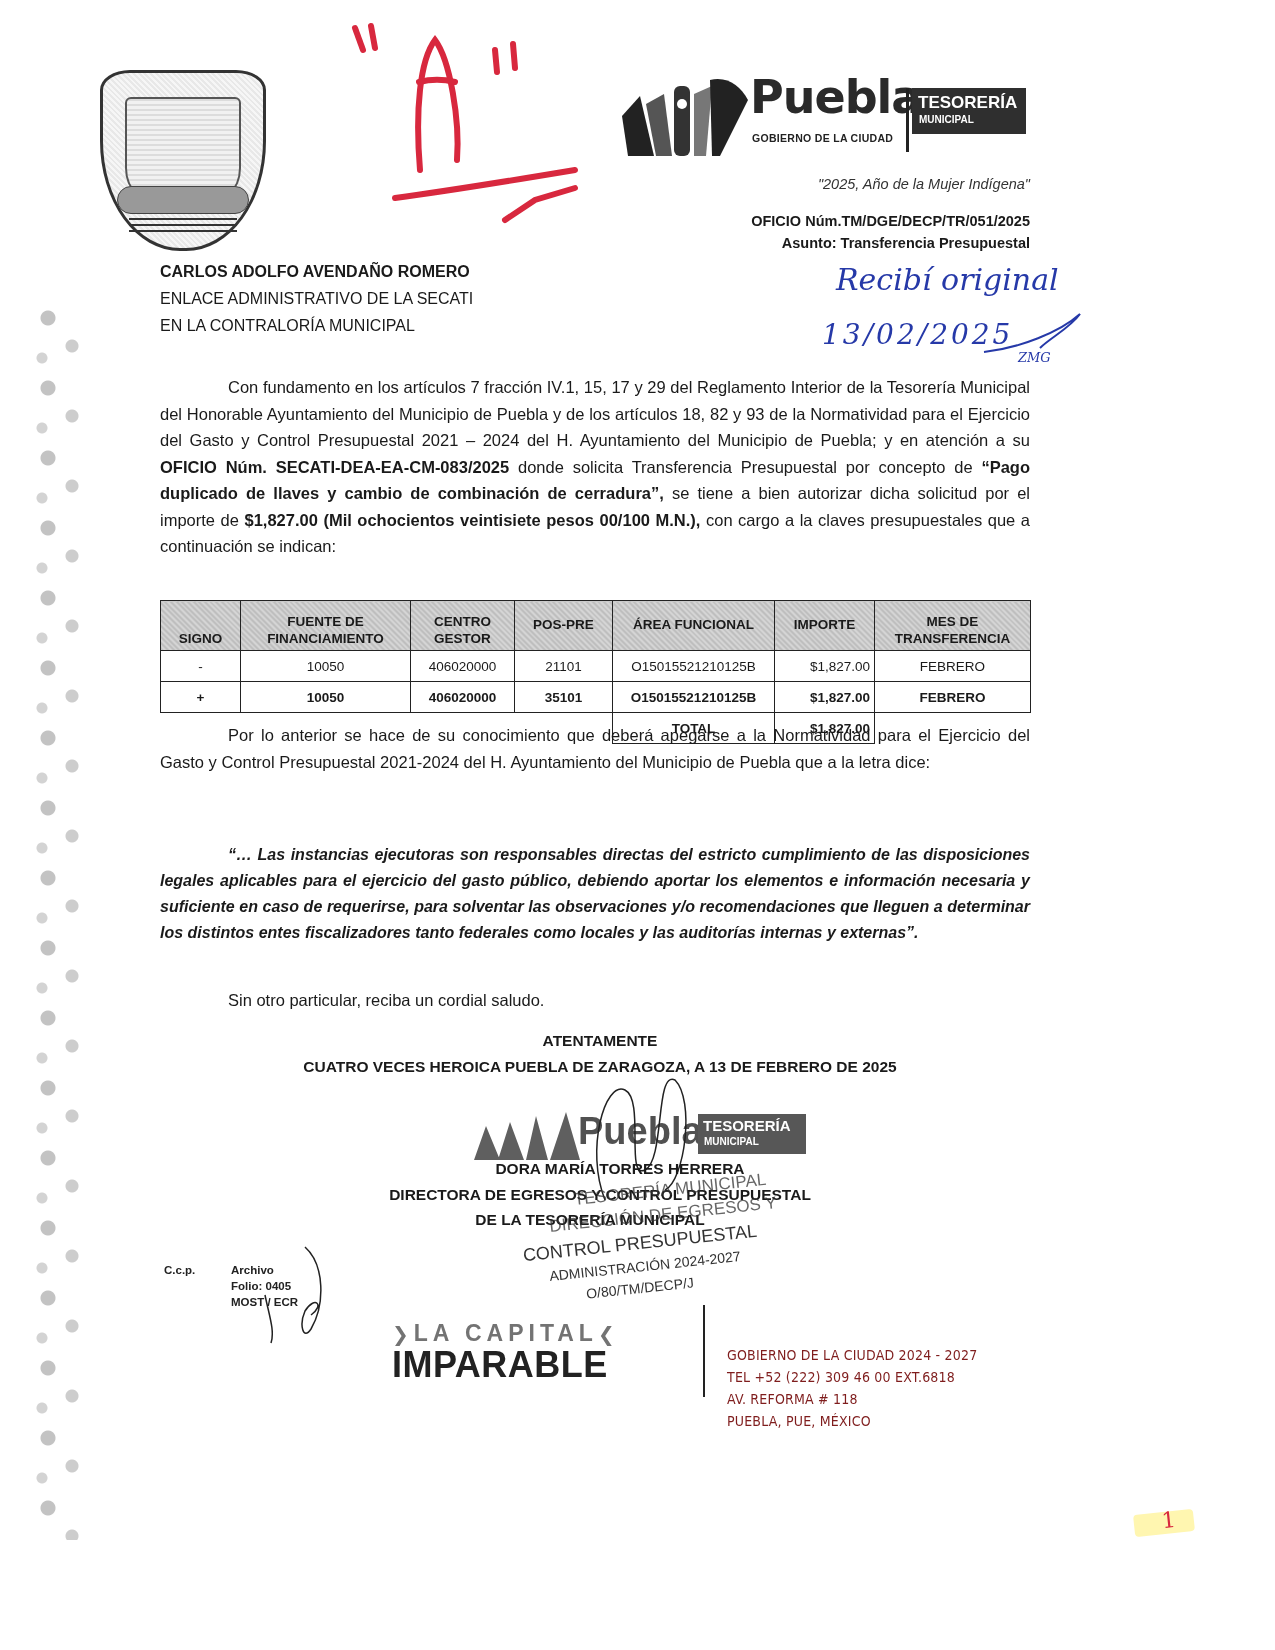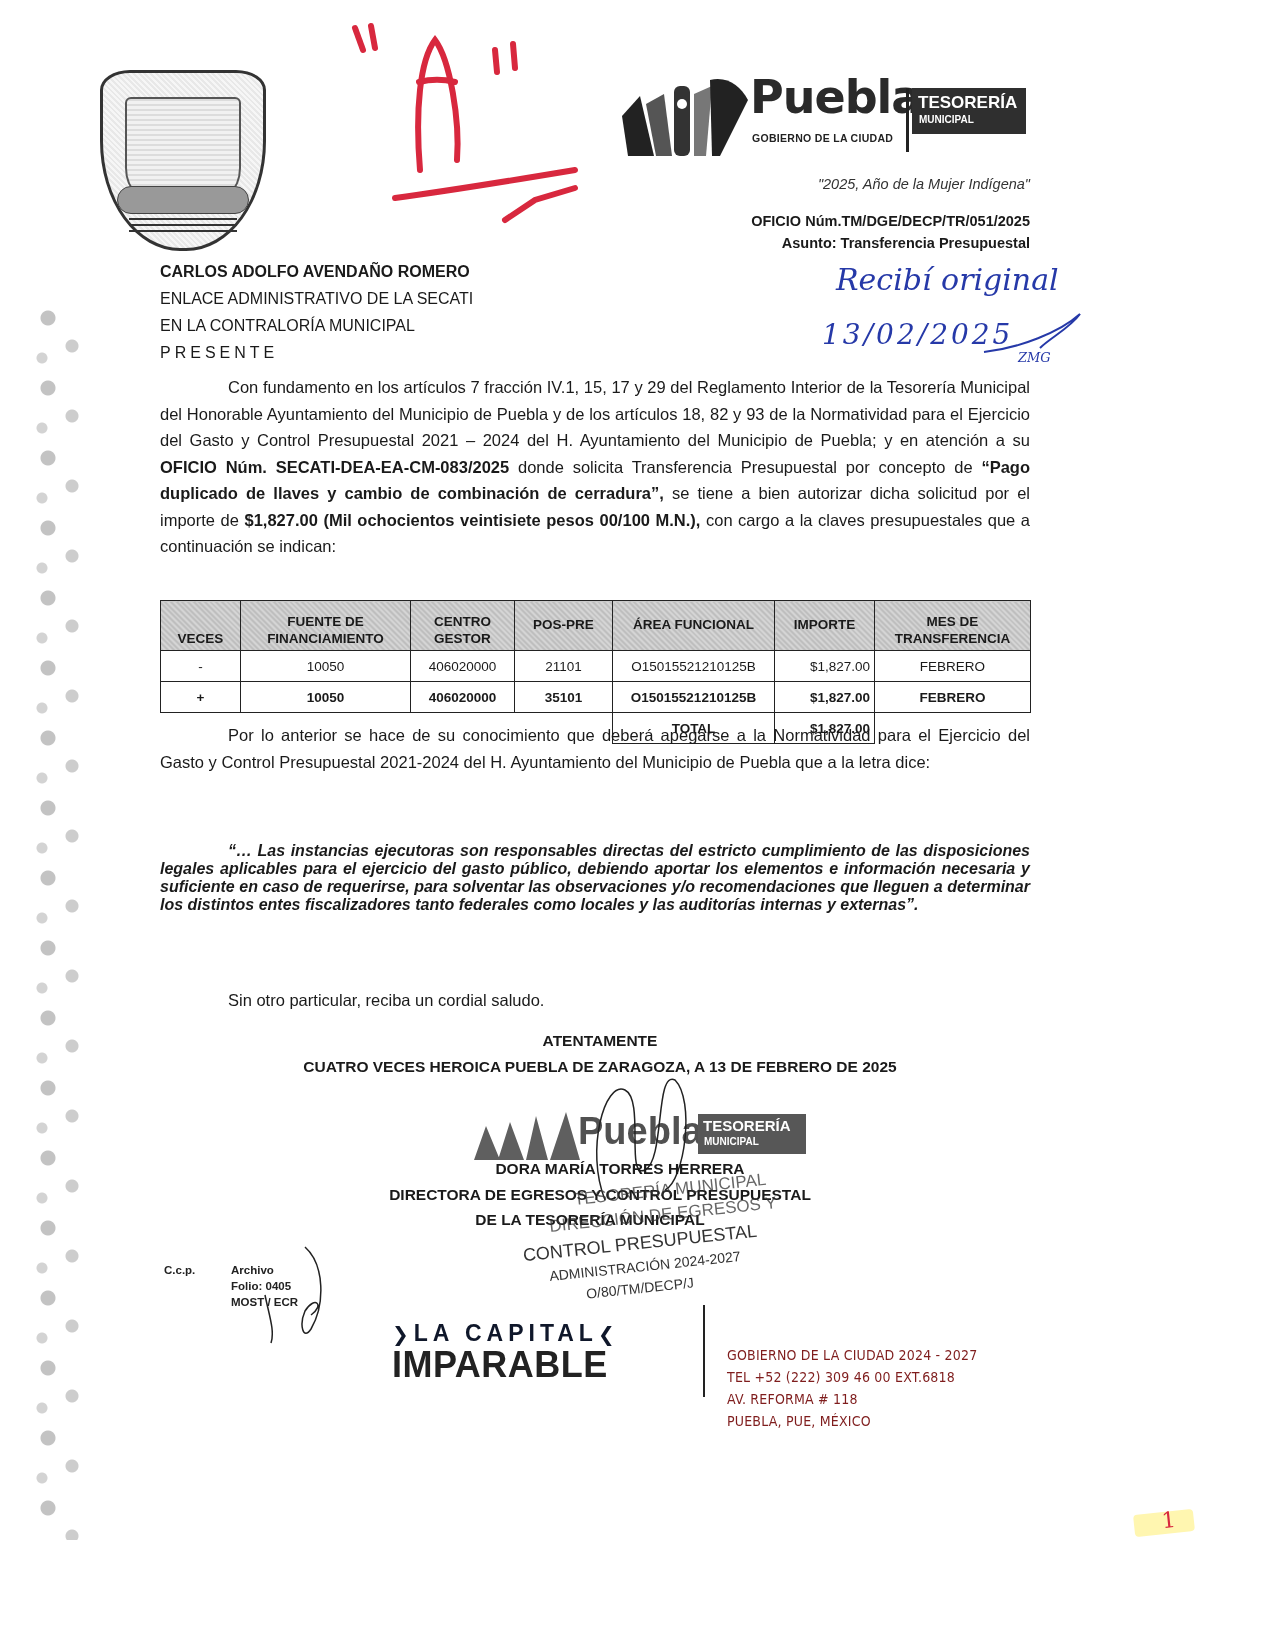--- a/index.html
+++ b/index.html
@@ -67,31 +67,31 @@
   .tbl th, .tbl td { border: 1.5px solid #222; text-align:center; padding: 0 4px; }
   .tbl th {
     font-weight: bold; height: 46px; vertical-align: bottom; padding-bottom: 3px; line-height: 17px;
     background: repeating-linear-gradient(45deg,#bdbdbd 0 2px,#d6d6d6 2px 4px);
   }
   .tbl td { height: 30px; }
   .tbl tr.bold td { font-weight: bold; }
   .tbl td.right { text-align:right; }
   .tbl td.empty { border: none; }
 
-  .quote { left: 160px; width: 870px; top: 842px; font-size: 16px; line-height: 18px; font-weight: bold; font-style: italic; text-align: justify; }
+  .quote { left: 160px; width: 870px; top: 842px; font-size: 16px; line-height: 26px; font-weight: bold; font-style: italic; text-align: justify; }
 
   .center { left: 0; width: 1200px; text-align: center; font-weight: bold; font-size: 15.5px; }
 
   .stamp-logo { left: 470px; top: 1108px; width: 360px; height: 60px; opacity: 0.85; }
   .stamp-text { color:#333; font-size: 17px; transform: rotate(-6deg); text-align:center; font-family:"Liberation Sans", sans-serif; }
 
   .ccp { font-size: 11.5px; font-weight: bold; color:#222; line-height: 16px; }
 
   .footer-logo { left: 392px; top: 1320px; }
-  .footer-capital { font-size: 23px; font-weight: bold; letter-spacing: 5px; color:#0f172a; }
+  .footer-capital { font-size: 23px; font-weight: bold; letter-spacing: 5px; color:#737373; }
   .footer-imparable { font-size: 36px; font-weight: bold; color:#222; letter-spacing: 0.5px; line-height: 36px; }
   .footer-divider { left: 703px; top: 1305px; width: 2px; height: 92px; background: #222; }
   .footer-contact { left: 727px; top: 1314px; font-size: 14px; line-height: 22px; color:#7f1d1d; font-family: "DejaVu Sans Condensed", "DejaVu Sans", sans-serif; letter-spacing: 0.2px; margin-top: 30px; }
 
   .page-num { left: 1134px; top: 1512px; width: 60px; height: 22px; background: #fff6b0; transform: rotate(-6deg); border-radius: 4px; }
   .page-num span { position:absolute; left: 28px; top: -4px; color:#d8283e; font-size: 22px; font-family:"DejaVu Serif", serif; }
 </style>
 </head>
 <body>
 
@@ -144,40 +144,39 @@
 <div class="abs hand-blue" style="left:822px; top:318px; font-size:28px; letter-spacing:3px;">13/02/2025</div>
 <div class="abs hand-blue" style="left:1018px; top:350px; font-size:13px;">ZMG</div>
 <svg class="abs" style="left:980px; top:308px;" width="110" height="50">
   <path d="M4 44 C40 40 80 24 100 6 C90 20 70 30 60 40" stroke="#2639a8" stroke-width="2" fill="none"></path>
 </svg>
 
 <div class="abs addressee">
   <div class="name">CARLOS ADOLFO AVENDAÑO ROMERO</div>
   <div>ENLACE ADMINISTRATIVO DE LA SECATI</div>
   <div>EN LA CONTRALORÍA MUNICIPAL</div>
-  <div class="presente">PRESENTE</div>
 </div>
 
 <div class="abs para indent" style="top:374px;">
   <span>Con fundamento en los artículos 7 fracción IV.1, 15, 17 y 29 del Reglamento Interior de la Tesorería Municipal del Honorable Ayuntamiento del Municipio de Puebla y de los artículos 18, 82 y 93 de la Normatividad para el Ejercicio del Gasto y Control Presupuestal 2021 – 2024 del H. Ayuntamiento del Municipio de Puebla; y en atención a su </span><b>OFICIO Núm. SECATI-DEA-EA-CM-083/2025</b><span> donde solicita Transferencia Presupuestal por concepto de </span><b>“Pago duplicado de llaves y cambio de combinación de cerradura”,</b><span> se tiene a bien autorizar dicha solicitud por el importe de </span><b>$1,827.00 (Mil ochocientos veintisiete pesos 00/100 M.N.),</b><span> con cargo a la claves presupuestales que a continuación se indican:</span>
 </div>
 
 <table class="abs tbl">
   <colgroup>
     <col style="width:80px">
       <col style="width:170px">
       <col style="width:104px">
       <col style="width:98px">
       <col style="width:162px">
       <col style="width:100px">
       <col style="width:156px">
   </colgroup>
   <thead>
     <tr>
-      <th>VECES</th>
+      <th>SIGNO</th>
       <th>FUENTE DE FINANCIAMIENTO</th>
       <th>CENTRO GESTOR</th>
       <th style="vertical-align:middle">POS-PRE</th>
       <th style="vertical-align:middle">ÁREA FUNCIONAL</th>
       <th style="vertical-align:middle">IMPORTE</th>
       <th>MES DE TRANSFERENCIA</th>
     </tr>
   </thead>
   <tbody>
     <tr>

